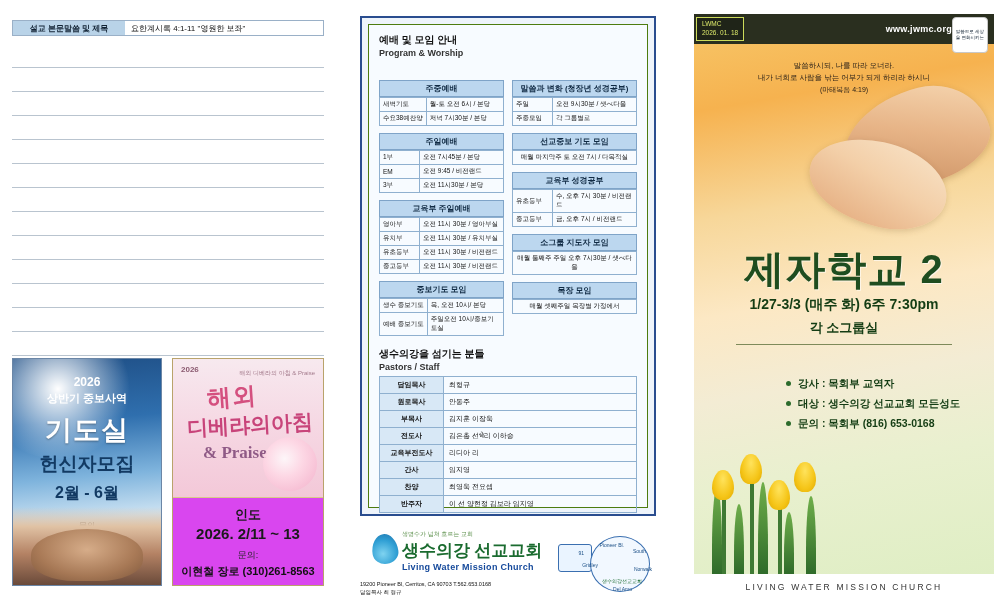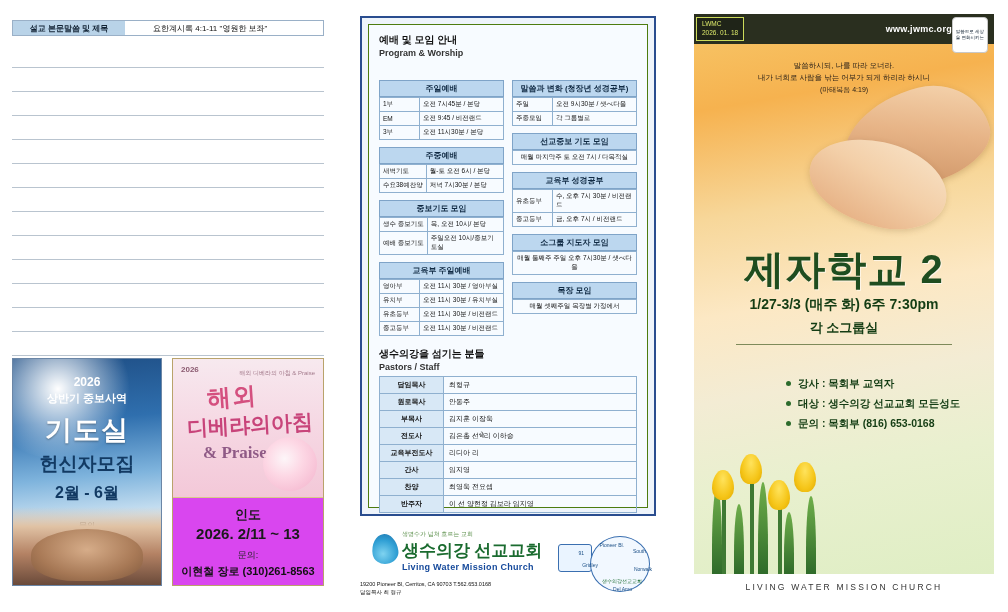--- a/index.html
+++ b/index.html
@@ -10,21 +10,21 @@
     font-family:"Liberation Sans", sans-serif;
     overflow:hidden;
     position:relative;
   }
   .page { position:absolute; inset:0; display:flex; }
 
   
   .panel1 { position:absolute; left:0; top:0; width:336px; height:612px; }
   .notes-head {
     position:absolute; left:12px; top:20px; width:312px; height:16px;
-    display:flex; border:1px solid #9ab0c7; background:#fff;gap:22px;
+    display:flex; border:1px solid #9ab0c7; background:#fff;
   }
   .notes-head .lbl {
     width:112px; background:#b9d3e8; color:#123; font-size:8px;
     display:flex; align-items:center; justify-content:center; font-weight:bold;
   }
   .notes-head .val {
     flex:1; font-size:8px; display:flex; align-items:center; padding-left:6px; color:#111;
   }
   .notes-lines { position:absolute; left:12px; top:44px; width:312px; }
   .notes-lines .ln { height:24px; border-bottom:1px solid #b9c4cf; }
@@ -234,87 +234,87 @@
 
   <div class="panel2">
     <div class="bulletin">
       <div class="bull-inner">
         <div class="sec-title">예배 및 모임 안내</div>
         <div class="sec-title-en">Program &amp; Worship</div>
 
         <div class="cols">
           <div class="col" id="col-left">
               <div class="grp">
+                <div class="grp-hd">주중예배</div>
+                <table class="g">
+                  <tbody>
+                    <tr>
+                      <td class="k">새벽기도</td>
+                      <td>월-토 오전 6시 / 본당</td>
+                    </tr>
+                    <tr>
+                      <td class="k">수요38예찬양</td>
+                      <td>저녁 7시30분 / 본당</td>
+                    </tr>
+                  </tbody>
+                </table>
+              </div>
+              <div class="grp">
                 <div class="grp-hd">주일예배</div>
                 <table class="g">
                   <tbody>
                     <tr>
                       <td class="k">1부</td>
                       <td>오전 7시45분 / 본당</td>
                     </tr>
                     <tr>
                       <td class="k">EM</td>
                       <td>오전 9:45 / 비전랜드</td>
                     </tr>
                     <tr>
                       <td class="k">3부</td>
                       <td>오전 11시30분 / 본당</td>
                     </tr>
                   </tbody>
                 </table>
               </div>
               <div class="grp">
-                <div class="grp-hd">주중예배</div>
-                <table class="g">
-                  <tbody>
-                    <tr>
-                      <td class="k">새벽기도</td>
-                      <td>월-토 오전 6시 / 본당</td>
-                    </tr>
-                    <tr>
-                      <td class="k">수요38예찬양</td>
-                      <td>저녁 7시30분 / 본당</td>
+                <div class="grp-hd">교육부 주일예배</div>
+                <table class="g">
+                  <tbody>
+                    <tr>
+                      <td class="k">영아부</td>
+                      <td>오전 11시 30분 / 영아부실</td>
+                    </tr>
+                    <tr>
+                      <td class="k">유치부</td>
+                      <td>오전 11시 30분 / 유치부실</td>
+                    </tr>
+                    <tr>
+                      <td class="k">유초등부</td>
+                      <td>오전 11시 30분 / 비전랜드</td>
+                    </tr>
+                    <tr>
+                      <td class="k">중고등부</td>
+                      <td>오전 11시 30분 / 비전랜드</td>
                     </tr>
                   </tbody>
                 </table>
               </div>
               <div class="grp">
                 <div class="grp-hd">중보기도 모임</div>
                 <table class="g">
                   <tbody>
                     <tr>
                       <td class="k">생수 중보기도</td>
                       <td>목, 오전 10시/ 본당</td>
                     </tr>
                     <tr>
                       <td class="k">예배 중보기도</td>
                       <td>주일오전 10시/중보기도실</td>
-                    </tr>
-                  </tbody>
-                </table>
-              </div>
-              <div class="grp">
-                <div class="grp-hd">교육부 주일예배</div>
-                <table class="g">
-                  <tbody>
-                    <tr>
-                      <td class="k">영아부</td>
-                      <td>오전 11시 30분 / 영아부실</td>
-                    </tr>
-                    <tr>
-                      <td class="k">유치부</td>
-                      <td>오전 11시 30분 / 유치부실</td>
-                    </tr>
-                    <tr>
-                      <td class="k">유초등부</td>
-                      <td>오전 11시 30분 / 비전랜드</td>
-                    </tr>
-                    <tr>
-                      <td class="k">중고등부</td>
-                      <td>오전 11시 30분 / 비전랜드</td>
                     </tr>
                   </tbody>
                 </table>
               </div>
             </div>
           <div class="col" id="col-right">
               <div class="grp">
                 <div class="grp-hd">말씀과 변화 (청장년 성경공부)</div>
                 <table class="g">
                   <tbody>

